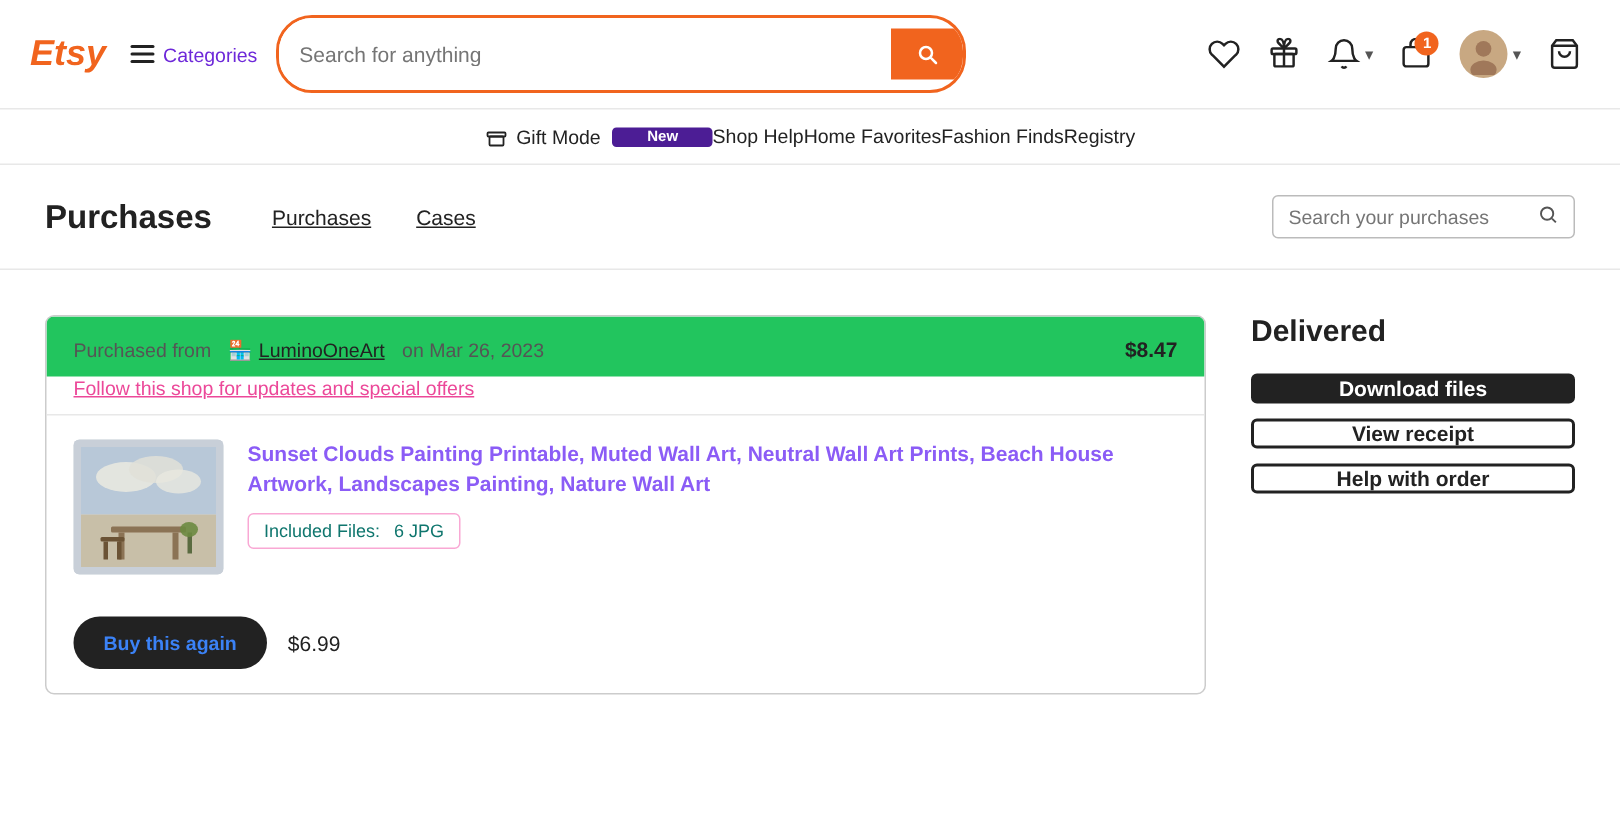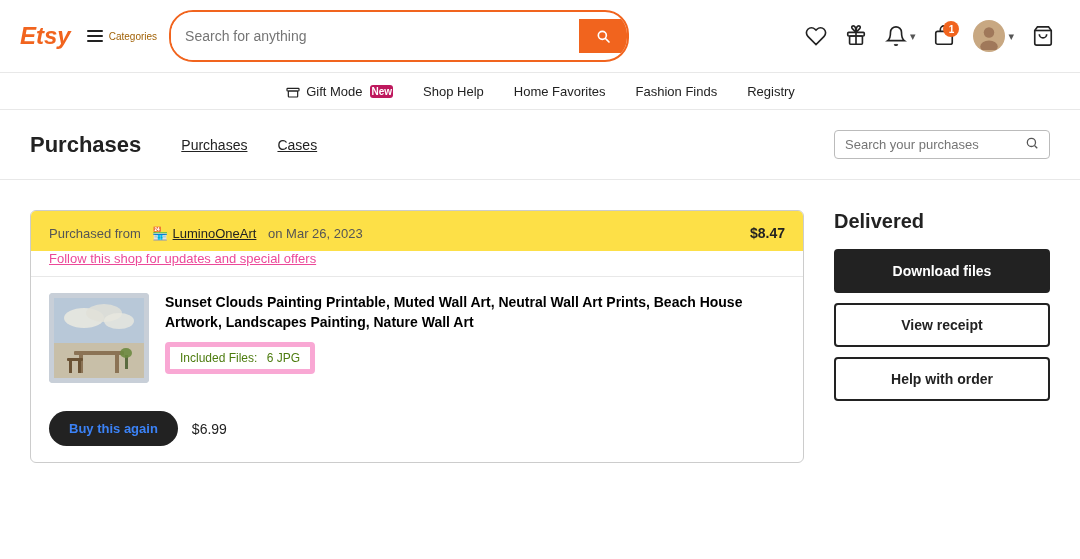--- a/index.html
+++ b/index.html
@@ -1,70 +1,70 @@
 <!DOCTYPE html>
 <html><head>
   <meta charset="utf-8">
   <style>
     * { box-sizing: border-box; margin: 0; padding: 0; }
     body { font-family: -apple-system, BlinkMacSystemFont, 'Segoe UI', Helvetica, Arial, sans-serif; background: #fff; color: #222; font-size: 14px; }
 
     
     .header { display: flex; align-items: center; padding: 10px 20px; border-bottom: 1px solid #e8e8e8; gap: 12px; }
     .etsy-logo { color: #f1641e; font-size: 24px; font-weight: 800; font-style: italic; text-decoration: none; margin-right: 4px; }
-    .categories-btn { display: flex; align-items: center; gap: 6px; background: none; border: none; cursor: pointer; font-size: 10px; color: #a16207; white-space: nowrap; justify-content: center; }
+    .categories-btn { display: flex; align-items: center; gap: 6px; background: none; border: none; cursor: pointer; font-size: 13px; color: #6d28d9; white-space: nowrap; justify-content: center; }
     .hamburger { display: flex; flex-direction: column; gap: 3px; }
     .hamburger span { display: block; width: 16px; height: 2px; background: #222; border-radius: 1px; }
     .search-bar { flex: 1; display: flex; align-items: center; border: 2px solid #f1641e; border-radius: 24px; overflow: hidden; max-width: 460px; }
     .search-bar input { flex: 1; border: none; outline: none; padding: 16px 14px; font-size: 14px; color: #222; }
     .search-btn { background: #f1641e; border: none; padding: 9px 16px; cursor: pointer; display: flex; align-items: center; justify-content: center; }
     .search-btn svg { fill: white; width: 16px; height: 16px; }
     .header-icons { display: flex; align-items: center; gap: 6px; margin-left: auto; }
     .icon-btn { background: none; border: none; cursor: pointer; display: flex; align-items: center; gap: 3px; padding: 6px; color: #222; font-size: 22px; position: relative; }
     .badge { position: absolute; top: 2px; right: 2px; background: #f1641e; color: white; border-radius: 50%; width: 16px; height: 16px; font-size: 10px; display: flex; align-items: center; justify-content: center; font-weight: bold; }
     .avatar { width: 32px; height: 32px; border-radius: 50%; background: #c8a882; overflow: hidden; display: flex; align-items: center; justify-content: center; font-size: 18px; }
     .chevron-down { font-size: 11px; color: #555; }
 
     
-    .nav { display: flex; align-items: flex-end; justify-content: center; padding: 10px 20px; border-bottom: 1px solid #e8e8e8; gap: 30px; }
+    .nav { display: flex; align-items: flex-start; justify-content: center; padding: 10px 20px; border-bottom: 1px solid #e8e8e8; }
     .nav-item { font-size: 13px; color: #222; text-decoration: none; cursor: pointer; display: flex; align-items: center; gap: 5px; white-space: nowrap; }
-    .gift-badge { background: #be185d; color: white; font-size: 10px; font-weight: bold; padding: 1px 1px; border-radius: 3px; margin-left: 3px; }
+    .gift-badge { background: #4c1d95; color: white; font-size: 10px; font-weight: bold; padding: 1px 23px; border-radius: 3px; margin-left: 3px; }
 
     
     .purchases-header { display: flex; align-items: center; padding: 20px 30px; border-bottom: 1px solid #e8e8e8; }
     .purchases-title { font-size: 22px; font-weight: 700; color: #222; }
     .purchases-tabs { display: flex; gap: 30px; margin-left: 40px; }
     .tab-link { font-size: 14px; color: #222; text-decoration: underline; cursor: pointer; }
-    .purchases-search { margin-left: auto; display: flex; align-items: center; border: 1px solid #bbb; border-radius: 4px; overflow: hidden; padding: 5px 10px; gap: 20px; }
+    .purchases-search { margin-left: auto; display: flex; align-items: center; border: 1px solid #bbb; border-radius: 4px; overflow: hidden; padding: 5px 10px; gap: 6px; }
     .purchases-search input { border: none; outline: none; font-size: 13px; color: #888; width: 160px; }
     .purchases-search-icon { color: #555; font-size: 14px; }
 
     
     .main { display: flex; gap: 30px; padding: 30px 30px 20px; }
     .order-card { flex: 1; border: 1px solid #ccc; border-radius: 6px; overflow: hidden; }
-    .order-header { display: flex; justify-content: space-between; align-items: center; padding: 14px 18px 10px; background: #fde047; }
+    .order-header { display: flex; justify-content: space-between; align-items: center; padding: 14px 18px 10px; background: #22c55e; }
     .order-from { font-size: 13px; color: #555; display: flex; align-items: center; gap: 4px; }
     .shop-name { color: #222; text-decoration: underline; cursor: pointer; font-weight: 500; display: flex; align-items: center; gap: 3px; }
     .shop-icon { font-size: 13px; }
     .order-price { font-size: 14px; font-weight: 600; color: #222; }
     .follow-link { color: #ec4899; text-decoration: underline; cursor: pointer; font-size: 13px; padding: 0 18px 10px; display: block; }
     .order-divider { height: 1px; background: #e8e8e8; margin: 0; }
     .order-body { padding: 16px 18px; display: flex; gap: 16px; align-items: flex-start; }
     .product-img-placeholder { width: 100px; height: 90px; border-radius: 4px; background: #c8d0d8; display: flex; align-items: center; justify-content: center; font-size: 10px; color: #666; flex-shrink: 0; overflow: hidden; }
     .product-info { flex: 1; }
-    .product-title { font-size: 14px; font-weight: 600; color: #000000; line-height: 1.4; margin-bottom: 10px; }
-    .product-files { display: inline-flex; align-items: flex-end; border: 5px solid #f9a8d4; border-radius: 4px; padding: 4px 10px; font-size: 12px; color: #4d7c0f; gap: 3px; }
+    .product-title { font-size: 14px; font-weight: 600; color: #8b5cf6; line-height: 1.4; margin-bottom: 10px; }
+    .product-files { display: inline-flex; align-items: flex-end; border: 1px solid #f9a8d4; border-radius: 4px; padding: 4px 10px; font-size: 12px; color: #0f766e; gap: 3px; }
     .order-actions { padding: 12px 18px 16px; display: flex; align-items: center; gap: 14px; }
     .buy-again-btn { background: #222; color: #3b82f6; border: none; border-radius: 24px; padding: 10px 20px; font-size: 13px; font-weight: 600; cursor: pointer; }
     .buy-price { font-size: 14px; color: #222; }
 
     
     .right-panel { width: 216px; flex-shrink: 0; }
     .delivered-label { font-size: 20px; font-weight: 700; color: #222; margin-bottom: 16px; }
-    .action-btn { width: 100%; padding: 12px; border-radius: 4px; font-size: 14px; font-weight: 600; cursor: pointer; margin-bottom: 10px; display: block; text-align: center; }
+    .action-btn { width: 100%; border-radius: 4px; font-size: 14px; font-weight: 600; cursor: pointer; margin-bottom: 10px; display: block; text-align: center; }
     .action-btn-primary { background: #222; color: #fff; border: 2px solid #222; }
     .action-btn-secondary { background: #fff; color: #222; border: 2px solid #222; }
   </style>
 </head>
 <body>
 
 <header class="header">
   <a href="#" class="etsy-logo">Etsy</a>
 
   <button class="categories-btn">

